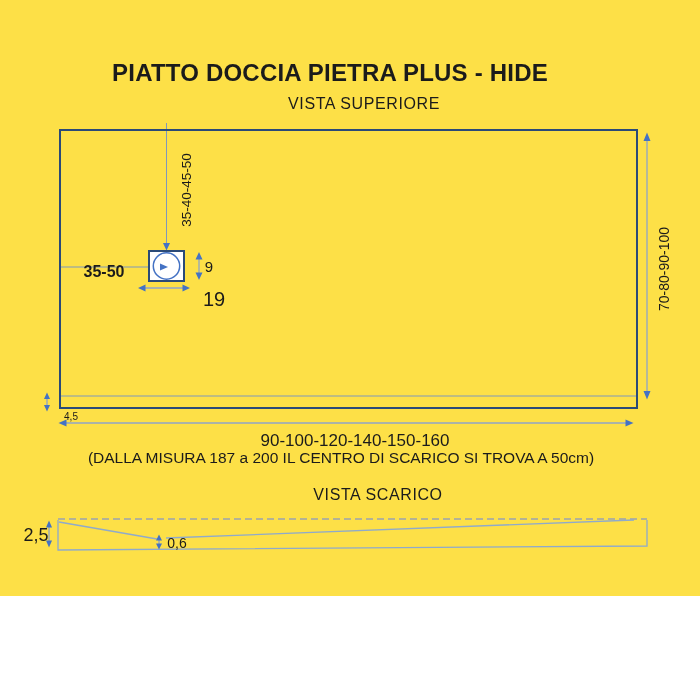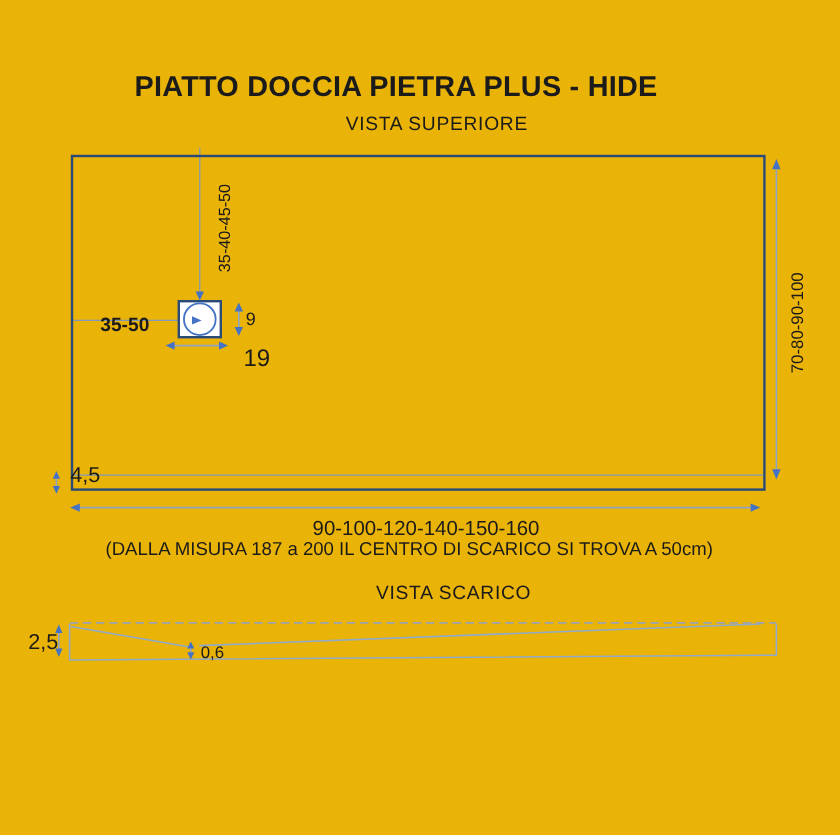--- a/index.html
+++ b/index.html
@@ -1,20 +1,20 @@
 <!DOCTYPE html>
 <html><head>
 <meta charset="utf-8">
 <style>
   html, body { margin: 0; padding: 0; background: #ffffff; }
   .canvas {
     position: relative;
     width: 700px;
-    height: 696px;
-    background: #eab308;
+    height: 596px;
+    background: #fde047;
     font-family: "Liberation Sans", sans-serif;
     overflow: hidden;
   }
   svg.overlay {
     position: absolute;
     left: 0; top: 0;
     width: 700px; height: 700px;
   }
   .outline { stroke: #2a4a78; stroke-width: 2; fill: none; }
   .fillw   { fill: #ffffff; }
@@ -95,21 +95,21 @@
   <span class="lbl rot" style="left:187px; top:190px; font-size:13.5px;">35-40-45-50</span>
 
   <span class="lbl" style="left:104px; top:272px; font-size:16px;font-weight:bold;">35-50</span>
 
   <span class="lbl" style="left:209px; top:266px; font-size:15px;">9</span>
 
   <span class="lbl" style="left:182px; top:299px; font-size:20px;margin-left:32px;">19</span>
 
   <span class="lbl rot" style="left:664px; top:269px; font-size:14px;">70-80-90-100</span>
 
-  <span class="lbl" style="left:71px; top:396px; font-size:18px;">4,5</span>
+  <span class="lbl" style="left:71px; top:417px; font-size:10px;">4,5</span>
 
   <span class="lbl" style="left:355px; top:440px; font-size:17px;">90-100-120-140-150-160</span>
 
   <span class="lbl" style="left:341px; top:458px; font-size:15.5px;">(DALLA MISURA 187 a 200 IL CENTRO DI SCARICO SI TROVA A 50cm)</span>
 
   <span class="lbl section" style="left:378px; top:495px;">VISTA SCARICO</span>
 
   <span class="lbl" style="left:36px; top:535px; font-size:18px;">2,5</span>
 
   <span class="lbl" style="left:177px; top:543px; font-size:14px;">0,6</span>

